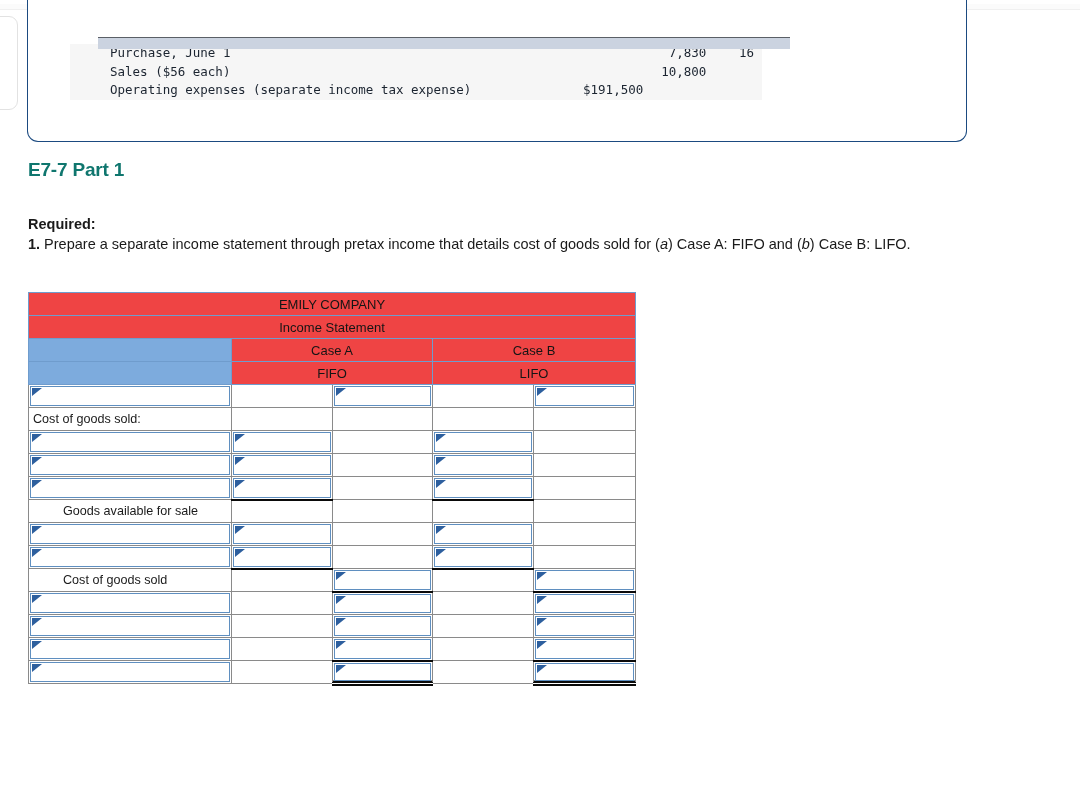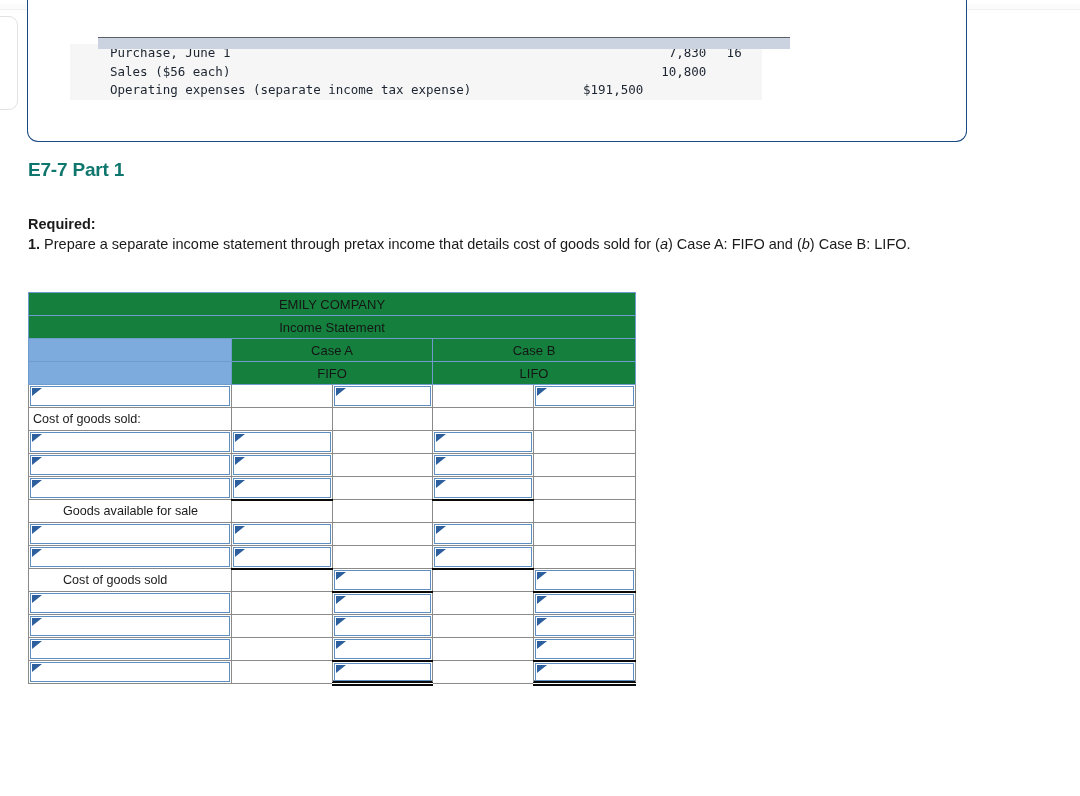--- a/index.html
+++ b/index.html
@@ -70,21 +70,21 @@
   }
   .mono-table td {
     padding: 1px 0 2px 0;
     background: #f6f6f6;
     white-space: pre;
     line-height: 15.5px;
   }
   .mono-table td.lbl  { padding-left: 40px; width: 430px; }
   .mono-table td.c1   { text-align: right; width: 150px; padding-right: 6px; }
   .mono-table td.c2   { text-align: right; width: 62px;  padding-right: 8px; margin-top: 28px; }
-  .mono-table td.c3   { text-align: center; width: 50px;  padding-right: 8px; }
+  .mono-table td.c3   { text-align: right; width: 50px;  padding-right: 8px; }
 
   .hscroll-track {
     position: absolute;
     left: 70px;
     top: 95px;
     width: 692px;
     height: 11px;
     background: #cbd3e0;
     border-top: 1px solid #5b5f66;
   }
@@ -135,21 +135,21 @@
     border: 1px solid #8a8a8a;
     padding: 0;
     height: 23px;
     box-sizing: border-box;
     vertical-align: middle;
     position: relative;
     background: #ffffff;
   }
 
   .worksheet tr.hdr td {
-    background: #15803d;
+    background: #ef4444;
     border: 1px solid #6f9ccd;
     text-align: center;
     font-size: 13px;
     height: 23px;
     color: #151515;
   }
   .worksheet tr.hdr td.blank { background: #7dabdd; }
 
   .cell-text      { padding-left: 4px; }
   .cell-text.i1   { padding-left: 34px; }

